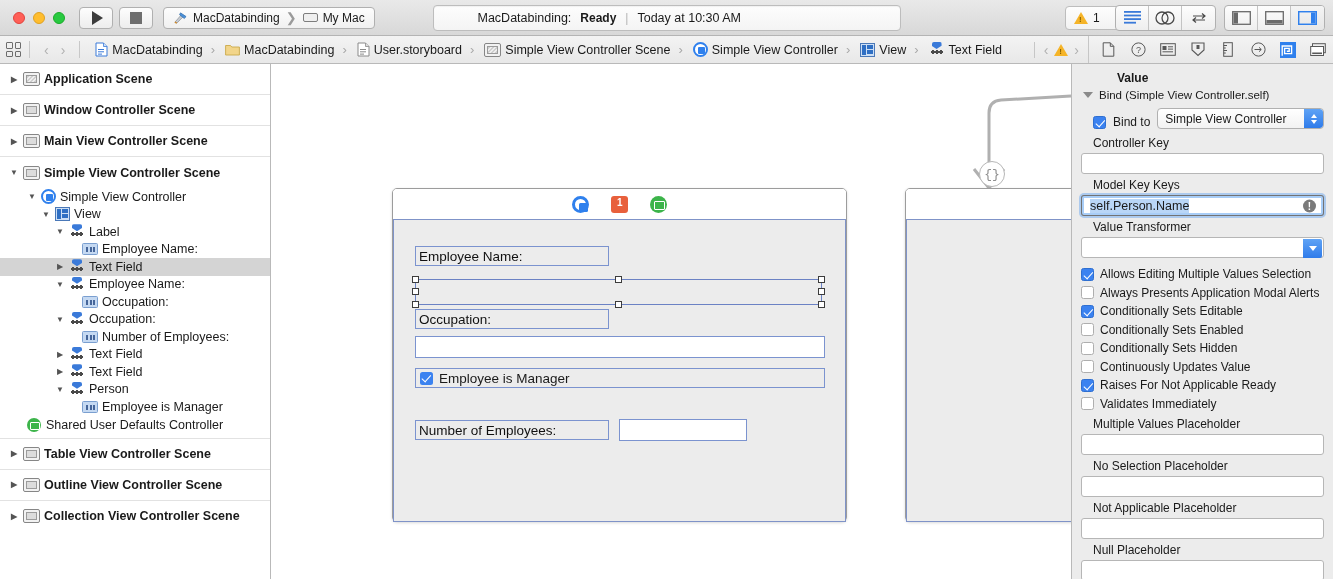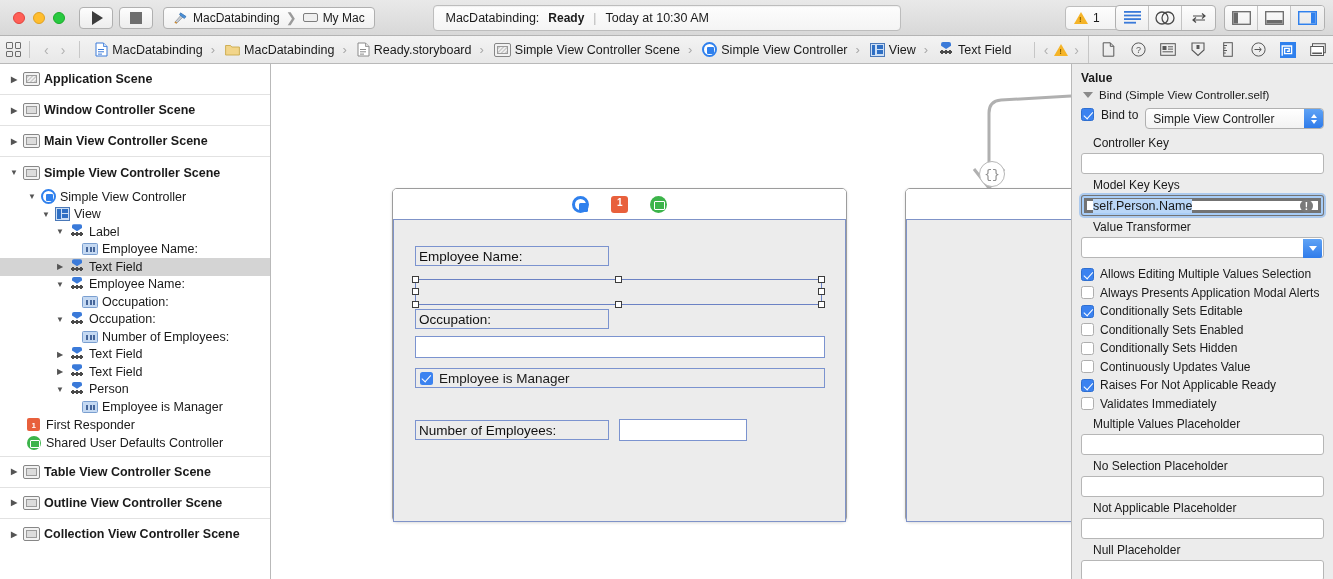--- a/index.html
+++ b/index.html
@@ -43,21 +43,21 @@
   .scheme .sep{ color:#9a9a9a; font-size:13px; margin:0 1px;}
   .mac-icon{ width:15px;height:9px;border:1.5px solid #7d7d7d;border-radius:2px;background:#efefef;}
 
   .status{
     position:absolute; left:50%; transform:translateX(-50%);
     width:468px; height:26px; border:1px solid #bdbdbd; border-radius:4px;
     background:linear-gradient(#fdfdfd,#f4f4f4);
     display:flex; align-items:center; padding:0 12px; gap:9px;
     box-shadow:inset 0 1px 1px rgba(0,0,0,.05);
   }
-  .status .proj{ font-size:12.5px;}
+  .status .proj{ font-size:12.5px;margin-left:32px;}
   .status b{ font-weight:bold;}
   .status .divider{ color:#b5b5b5; }
   .status .time{ font-size:12.5px; }
 
   .warnbox{
     position:absolute; right:206px; top:6px;
     height:24px; border:1px solid #bdbdbd; border-radius:4px;
     background:linear-gradient(#fdfdfd,#f2f2f2);
     display:flex; align-items:center; gap:5px; padding:0 10px 0 8px;
     min-width:62px; justify-content:flex-start;
@@ -170,24 +170,24 @@
     border:1.6px solid #b7b7b7; background:#fff;
     display:flex;align-items:center;justify-content:center;
     font-size:13px;color:#8e8e8e; font-family:"Liberation Mono",monospace;
   }
 
   
   .inspector{
     width:262px; min-width:262px; background:#ececec;
     border-left:1px solid #b9b9b9; padding:7px 9px 0 9px; overflow:hidden;
   }
-  .insp-title{ font-size:12px; font-weight:bold; margin-bottom:4px; }
+  .insp-title{ font-size:12px; font-weight:bold; margin-bottom:4px;margin-left:36px; }
   .insp-sub{ display:flex;align-items:center;gap:6px; font-size:11.5px; margin-bottom:7px; padding-left:2px;}
   .tri-d{ width:0;height:0;border-left:5px solid transparent;border-right:5px solid transparent;border-top:6px solid #8a8a8a;}
-  .bindrow{ display:flex;align-items:flex-start; gap:7px; margin-bottom:7px;}
+  .bindrow{ display:flex;align-items:flex-end; gap:7px; margin-bottom:7px;margin-left:12px;}
   .cb{ width:13px;height:13px;border-radius:2.5px;border:1px solid #aeaeae;background:#fff;position:relative;flex:none;}
   .cb.on{ background:#3b82f0;border-color:#2f6fd0;}
   .cb.on::after{content:"";position:absolute;left:3.5px;top:1px;width:4px;height:7.5px;border:1.8px solid #fff;border-top:0;border-left:0;transform:rotate(42deg);}
   .bindlbl{ font-size:12px; }
   .popup{
     flex:1; height:21px; border:1px solid #b0b0b0; border-radius:4px;
     background:linear-gradient(#ffffff,#f2f2f2); display:flex;align-items:center;
     padding-left:7px; font-size:12px; position:relative; overflow:hidden;
   }
   .popup .arrows{
@@ -199,21 +199,21 @@
   .popup .arrows i.up{ border-bottom:4px solid #fff;}
   .popup .arrows i.dn{ border-top:4px solid #fff;}
 
   .flabel{ font-size:12px; margin:4px 0 3px 12px; }
   .ftext{
     width:100%; height:21px; border:1px solid #b6b6b6; border-radius:3px;
     background:#fff; padding:0 6px; font-size:12.5px; display:flex;align-items:center;
     position:relative;
   }
   .ftext.focus{
-    border:6px solid #737373; outline:2px solid #a8cdf7; outline-offset:-3px;
+    border:3px solid #737373; outline:2px solid #a8cdf7; outline-offset:-3px;
     box-shadow:0 0 0 2px rgba(120,175,240,.55);
   }
   .ftext .selt{ background:#b9d6f7; }
   .badge-i{
     position:absolute; right:5px; top:50%; transform:translateY(-50%);
     width:13px;height:13px;border-radius:50%;background:#7a7a7a;color:#fff;
     font-size:10px; font-weight:bold; display:flex;align-items:center;justify-content:center;
   }
   .vt-row{ position:relative; }
   .vt-arrow{
@@ -355,21 +355,21 @@
       <div class="crumb">
         <svg width="13" height="15" viewBox="0 0 13 15">
           <path d="M1 1 H8.5 L12 4.5 V14 H1 Z" fill="#fff" stroke="#8a8a8a" stroke-width="1"></path>
           <path d="M8.5 1 V4.5 H12" fill="#dcdcdc" stroke="#8a8a8a" stroke-width="0.8"></path>
           <g fill="#8a8a8a">
               <rect x="3" y="7" width="6" height="1"></rect>
               <rect x="3" y="9.3" width="6" height="1"></rect>
               <rect x="3" y="11.6" width="4" height="1"></rect>
             </g>
         </svg>
-        <span>Ready.storyboard</span>
+        <span>User.storyboard</span>
         <span class="gt">›</span>
       </div>
       <div class="crumb">
         <span class="ic ic-scene hatch"></span>
         <span>Simple View Controller Scene</span>
         <span class="gt">›</span>
       </div>
       <div class="crumb">
         <span class="ic ic-vc"></span>
         <span>Simple View Controller</span>
@@ -535,24 +535,20 @@
           <span class="lbl">Text Field</span>
         </div>
         <div class="row item-row" style="padding-left:54px">
           <span class="disc">▼</span>
           <span class="ic ic-ctl" style="margin-left:3px"></span>
           <span class="lbl">Person</span>
         </div>
         <div class="row item-row" style="padding-left:82px">
           <span class="ic ic-text"></span>
           <span class="lbl">Employee is Manager</span>
-        </div>
-        <div class="row item-row" style="padding-left:26px;height:18px">
-          <span class="ic ic-fr"></span>
-          <span class="lbl">First Responder</span>
         </div>
         <div class="row item-row" style="padding-left:26px;height:18px">
           <span class="ic ic-def"></span>
           <span class="lbl">Shared User Defaults Controller</span>
         </div>
       </div>
 
       <div style="border-top:1px solid #e2e2e2;margin-top:4px"></div>
       <div class="row scene-row" style="padding-left:8px">
         <span class="disc">▶</span>

